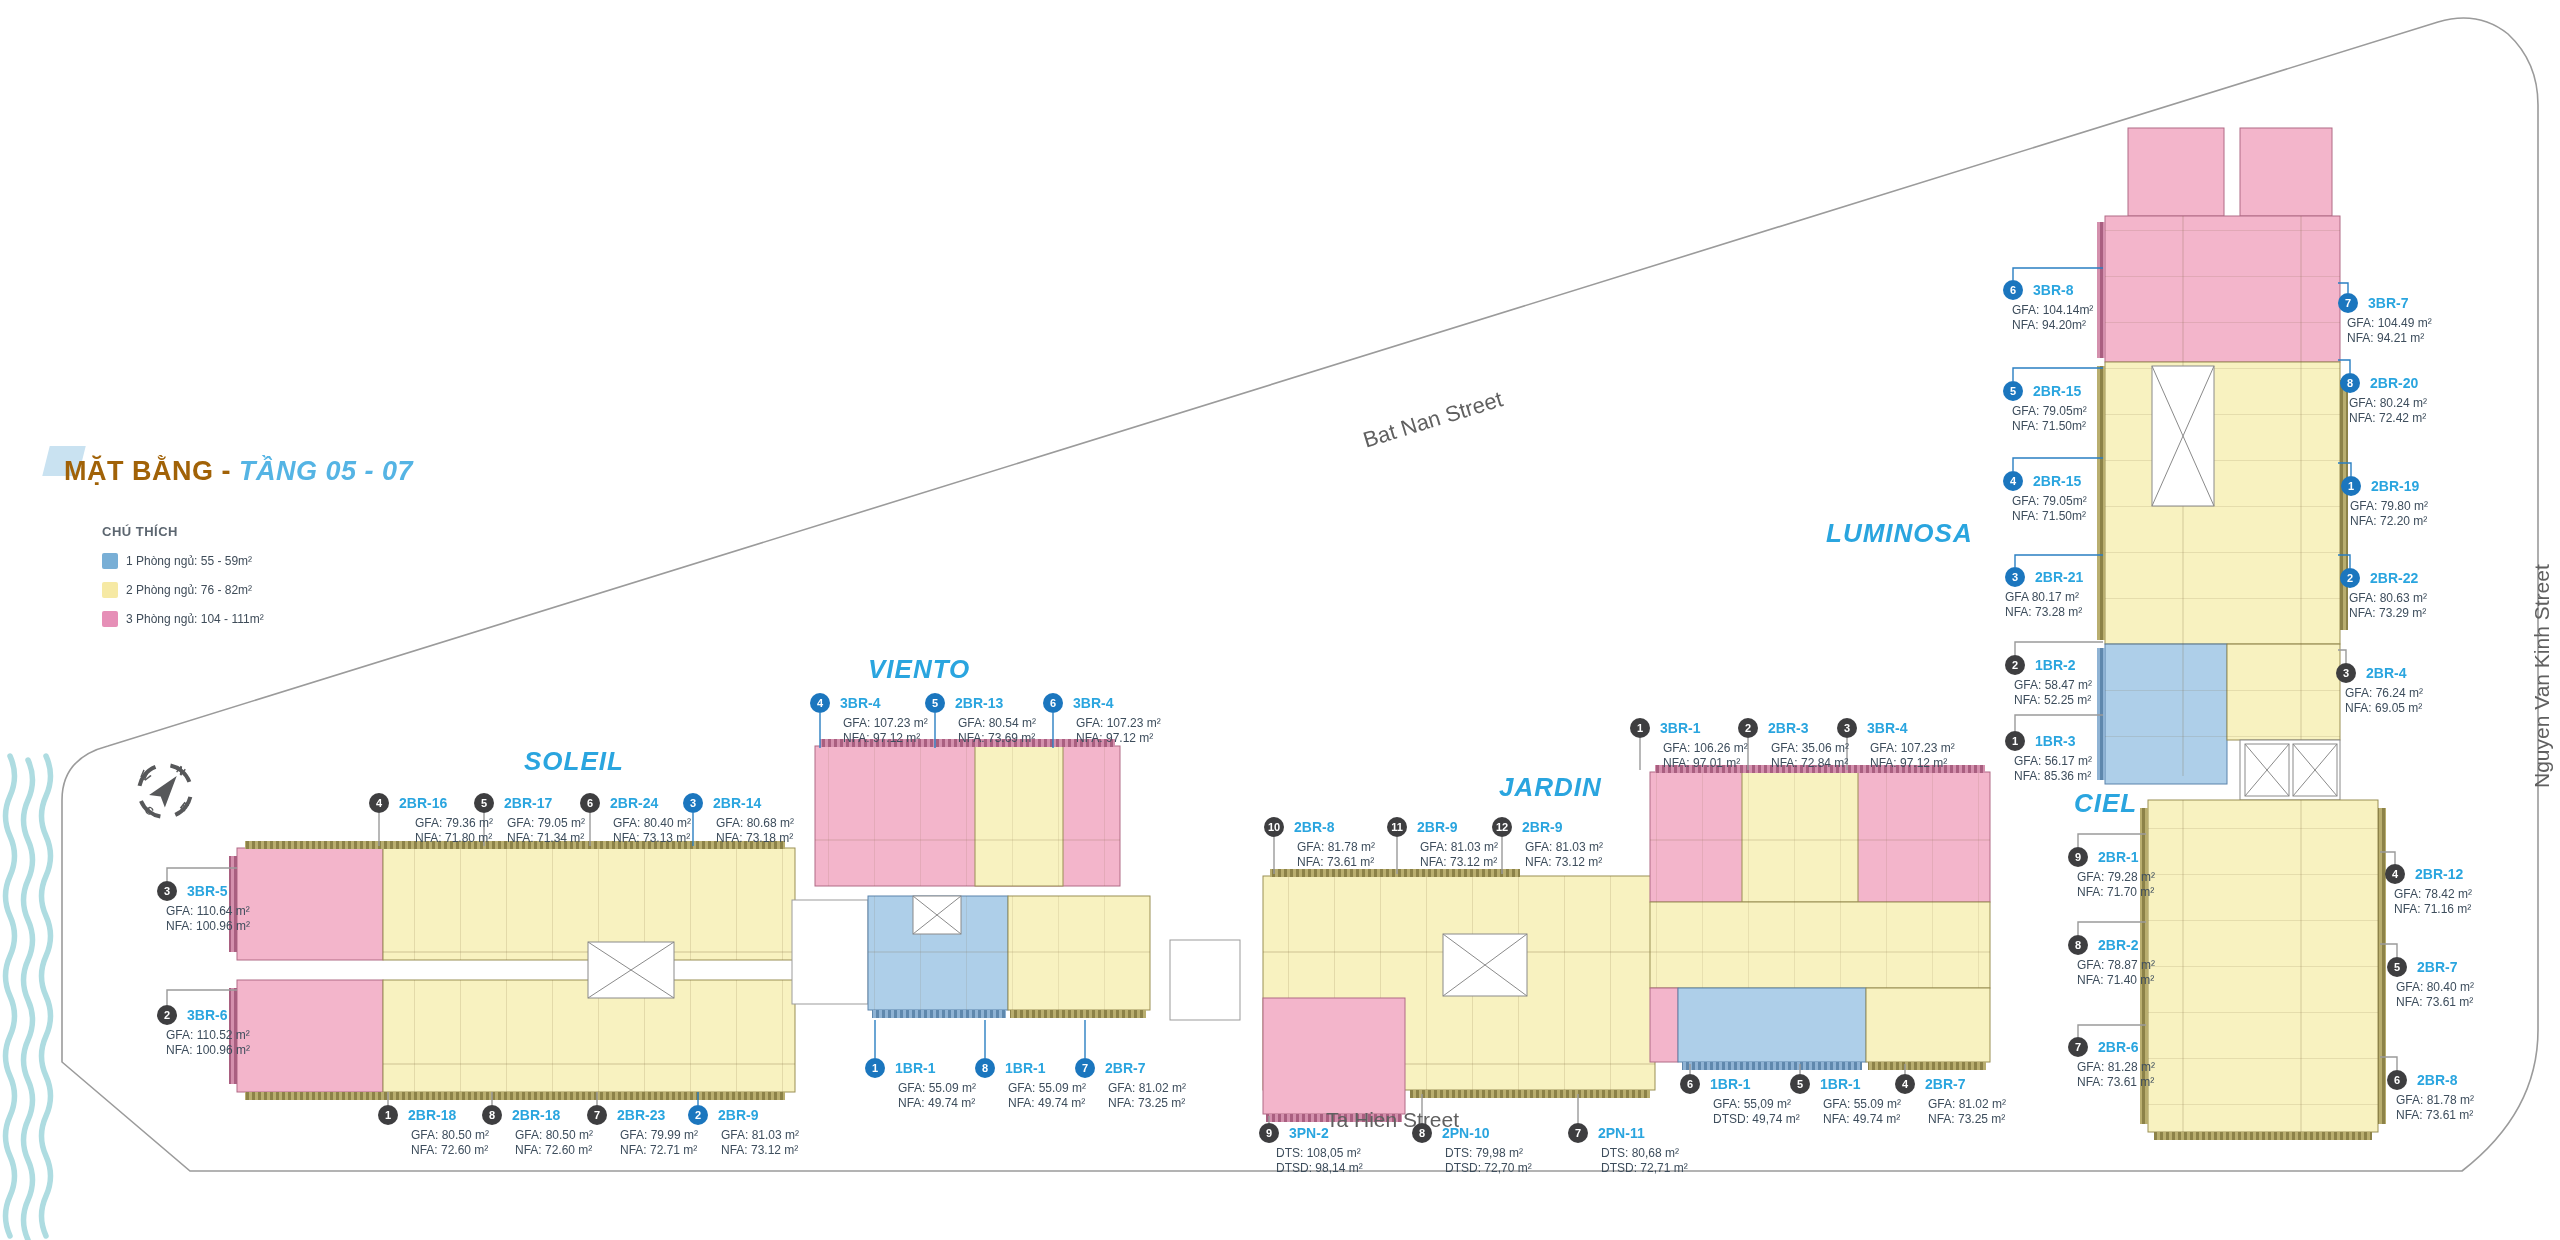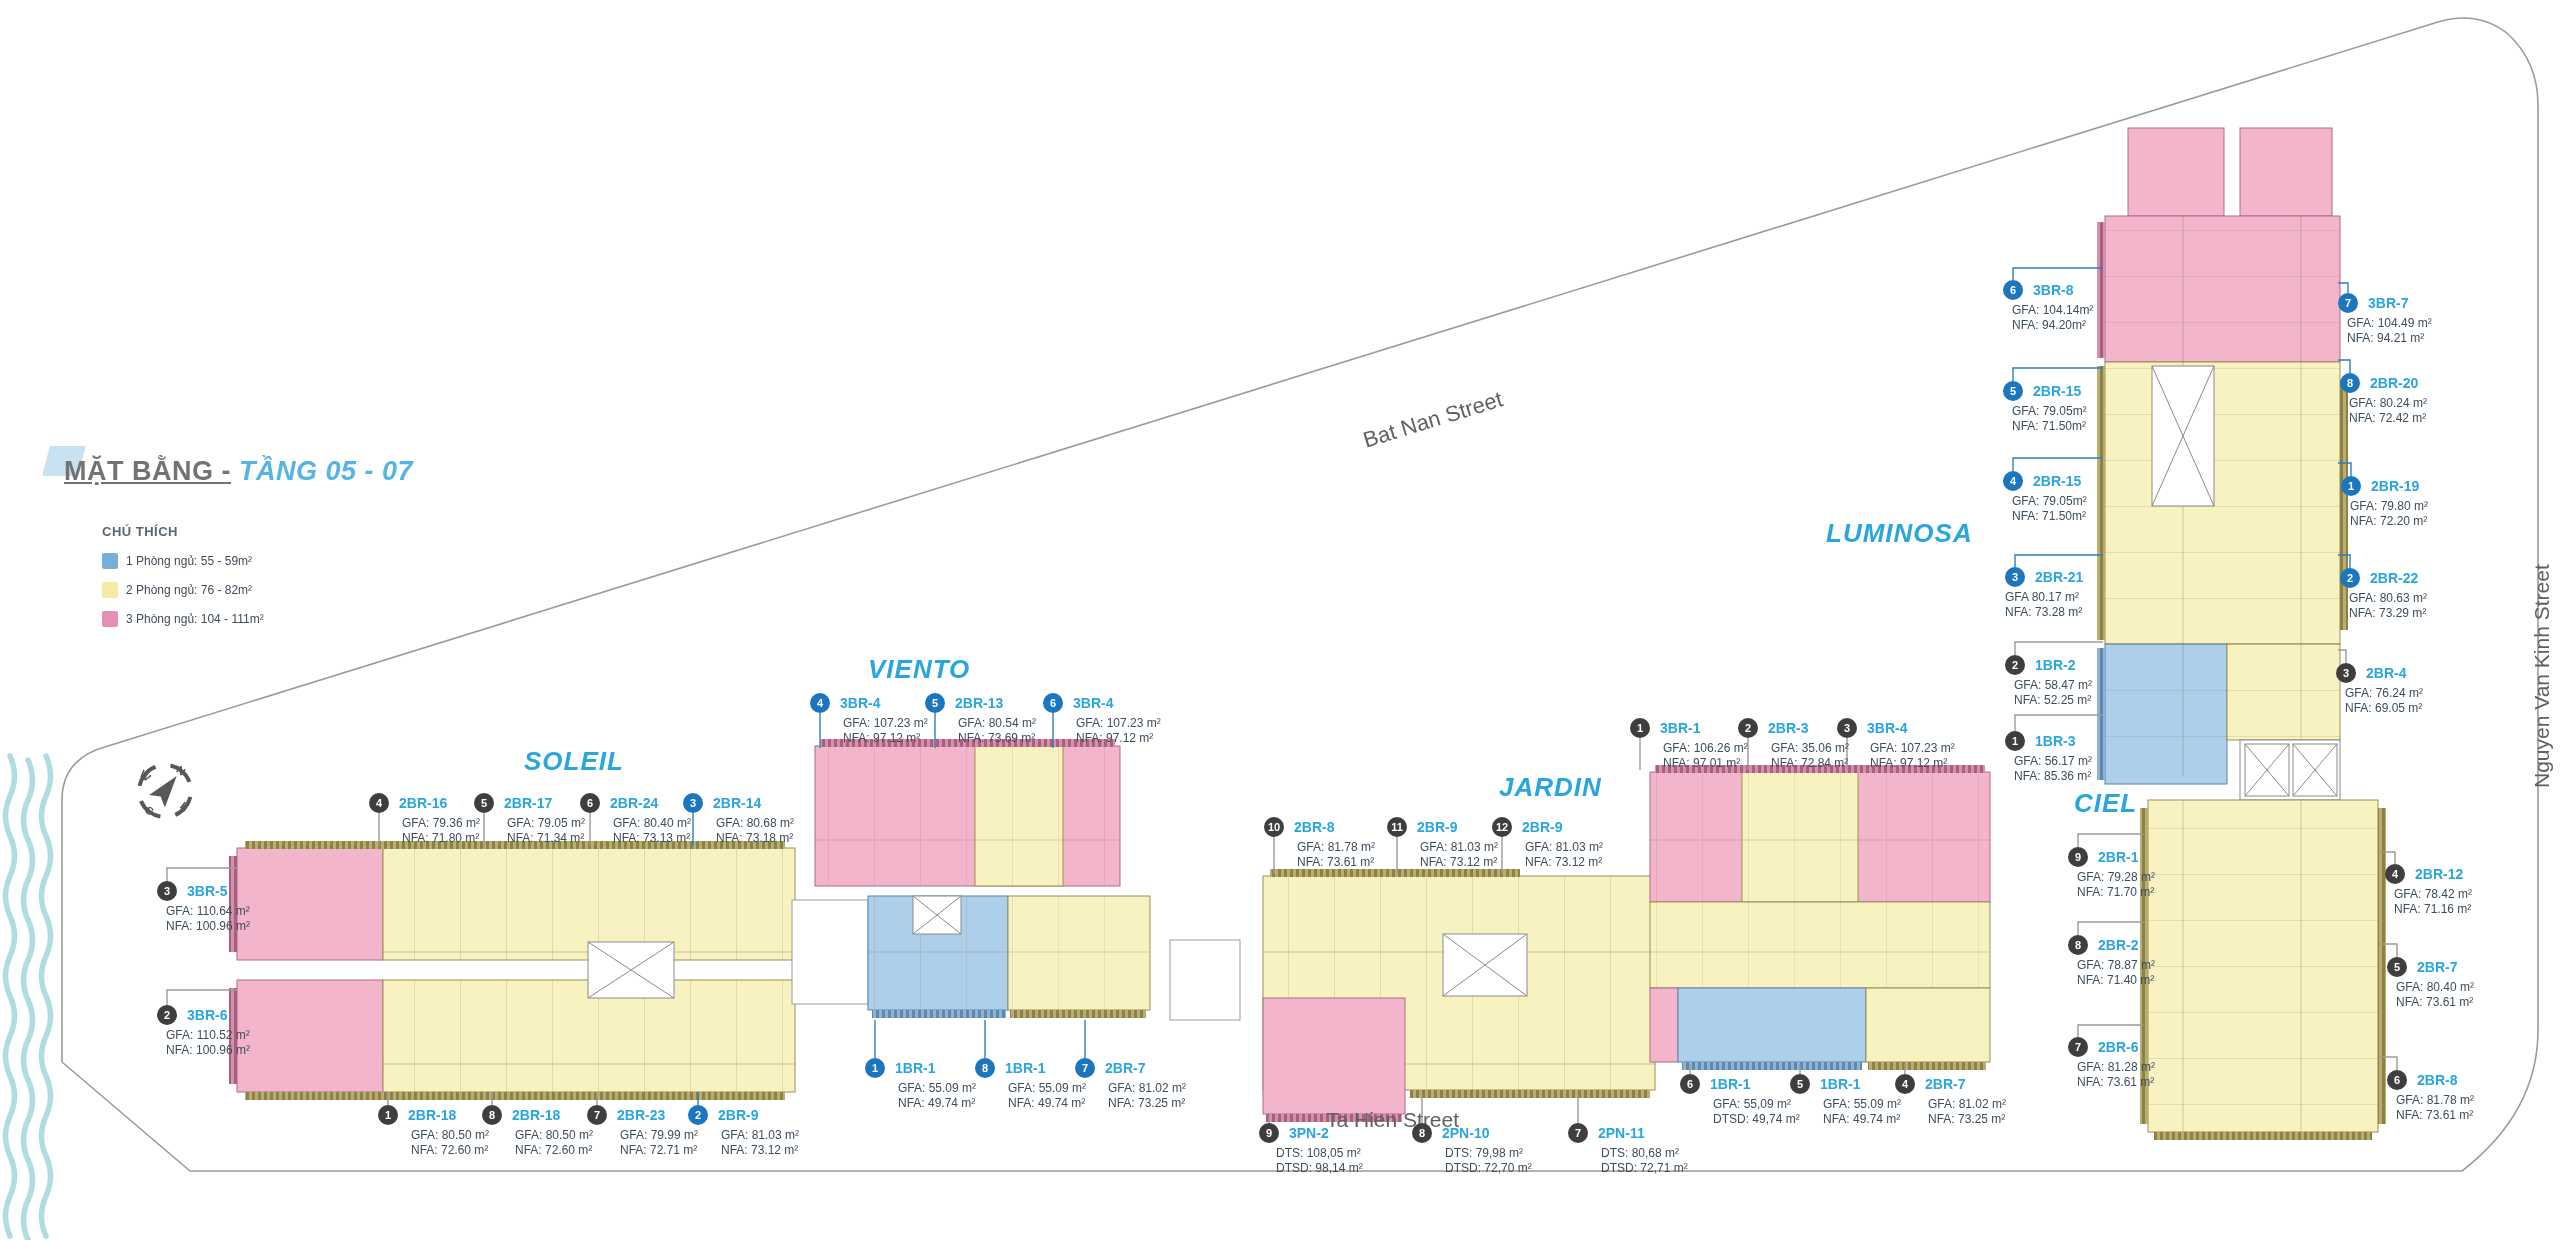--- a/index.html
+++ b/index.html
@@ -2,21 +2,21 @@
 <html><head>
 <meta charset="utf-8">
 <style>
   html,body{margin:0;padding:0;background:#fff;}
   body{font-family:"Liberation Sans", sans-serif; overflow:hidden;}
   .canvas{position:relative;width:2560px;height:1240px;background:#ffffff;overflow:hidden;}
   .map-svg{position:absolute;left:0;top:0;z-index:1;}
 
   
   .page-title{position:absolute;left:64px;top:456px;z-index:3;font-size:27px;font-weight:bold;letter-spacing:.5px;white-space:nowrap;}
-  .page-title .t1{color:#737373;text-decoration:underline;}
+  .page-title .t1{color:#a16207;}
   .page-title .t2{color:#55B4E4;font-style:italic;}
   .title-deco{position:absolute;left:46px;top:446px;width:36px;height:30px;background:#C9E2F1;transform:skewX(-14deg);z-index:2;}
 
   
   .legend{position:absolute;left:102px;top:524px;z-index:3;}
   .legend-heading{font-size:13px;font-weight:bold;color:#5C6670;letter-spacing:.5px;margin-bottom:14px;}
   .legend-row{display:flex;align-items:center;margin-bottom:13px;}
   .legend-swatch{width:16px;height:16px;border-radius:2px;margin-right:8px;flex:0 0 auto;}
   .legend-label{font-size:12px;color:#3F4C59;white-space:nowrap;}
 
@@ -270,21 +270,21 @@
   <div class="street st-batnan">Bat Nan Street</div>
   <div class="street st-tahien">Ta Hien Street</div>
   <div class="street st-nvk">Nguyen Van Kinh Street</div>
 
   <div id="callout-layer">
       <div class="callout" style="left: 369px; top: 793px;">
         <div class="co-row">
           <span class="co-circle dark">4</span>
           <span class="co-name">2BR-16</span>
         </div>
-        <div class="co-lines" style="margin-left:33px">
+        <div class="co-lines" style="margin-left:46px">
           <div>GFA: 79.36 m²</div>
           <div>NFA: 71.80 m²</div>
         </div>
       </div>
       <div class="callout" style="left: 474px; top: 793px;">
         <div class="co-row">
           <span class="co-circle dark">5</span>
           <span class="co-name">2BR-17</span>
         </div>
         <div class="co-lines" style="margin-left:33px">

